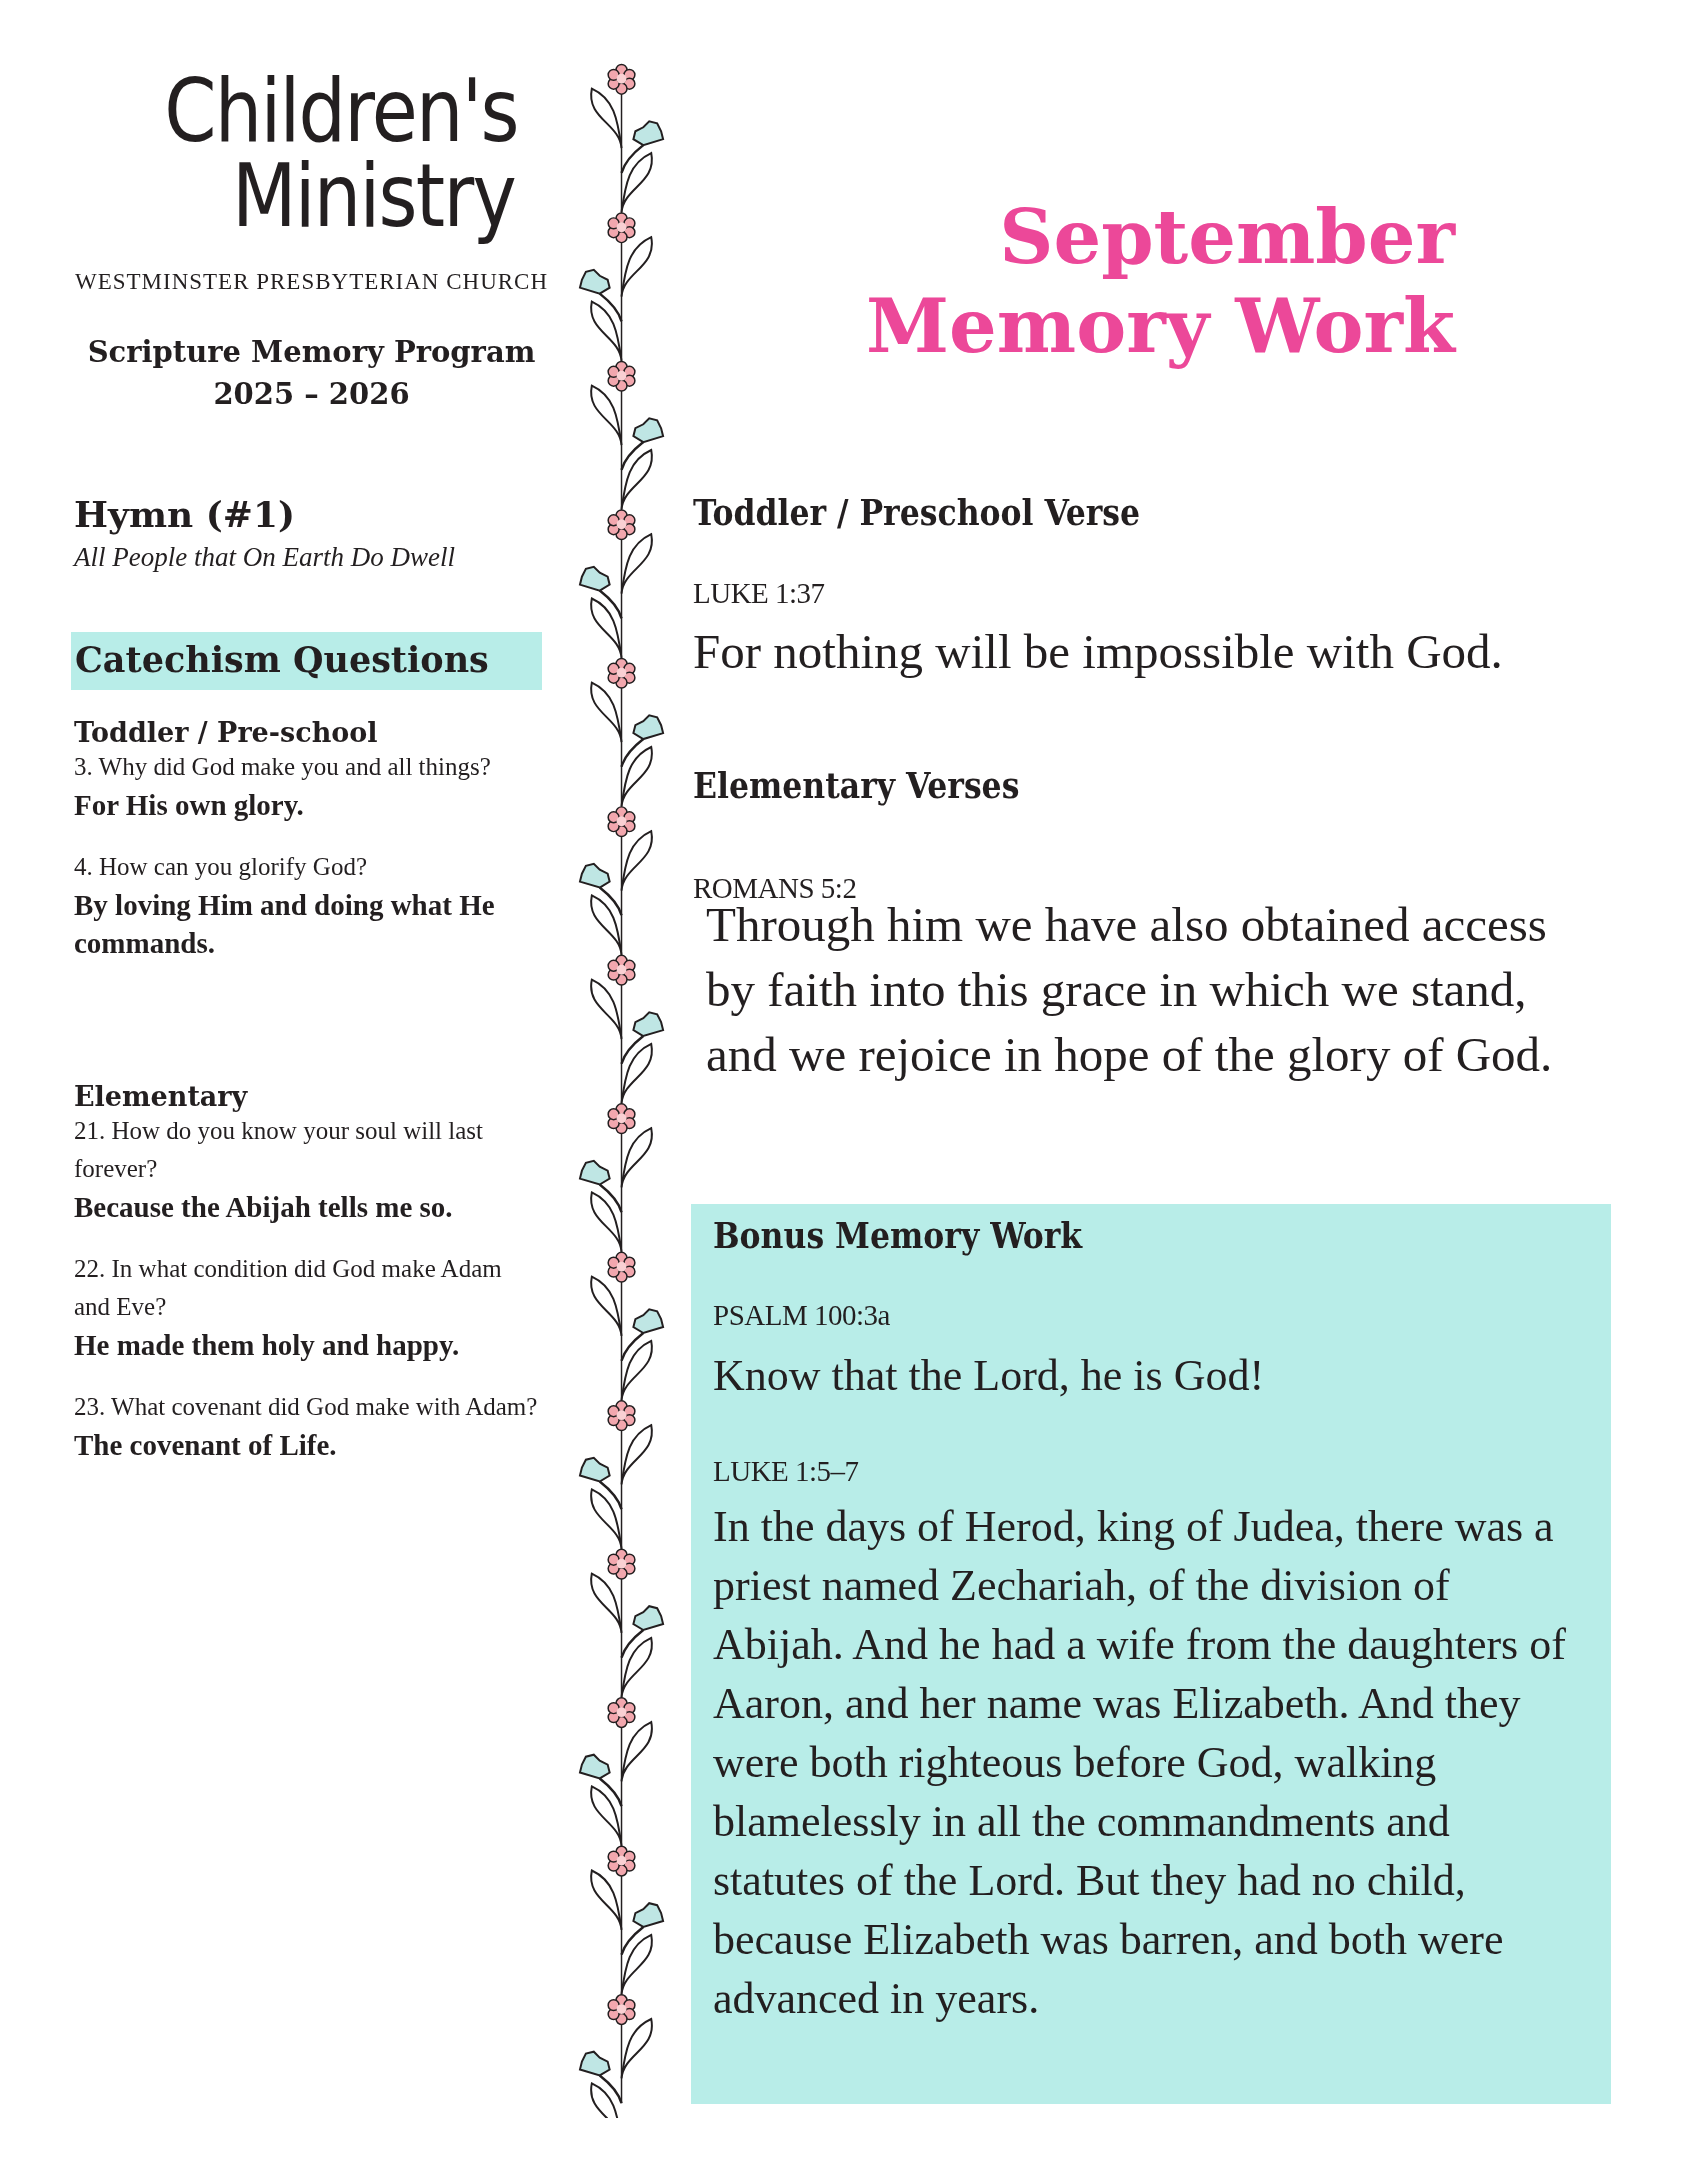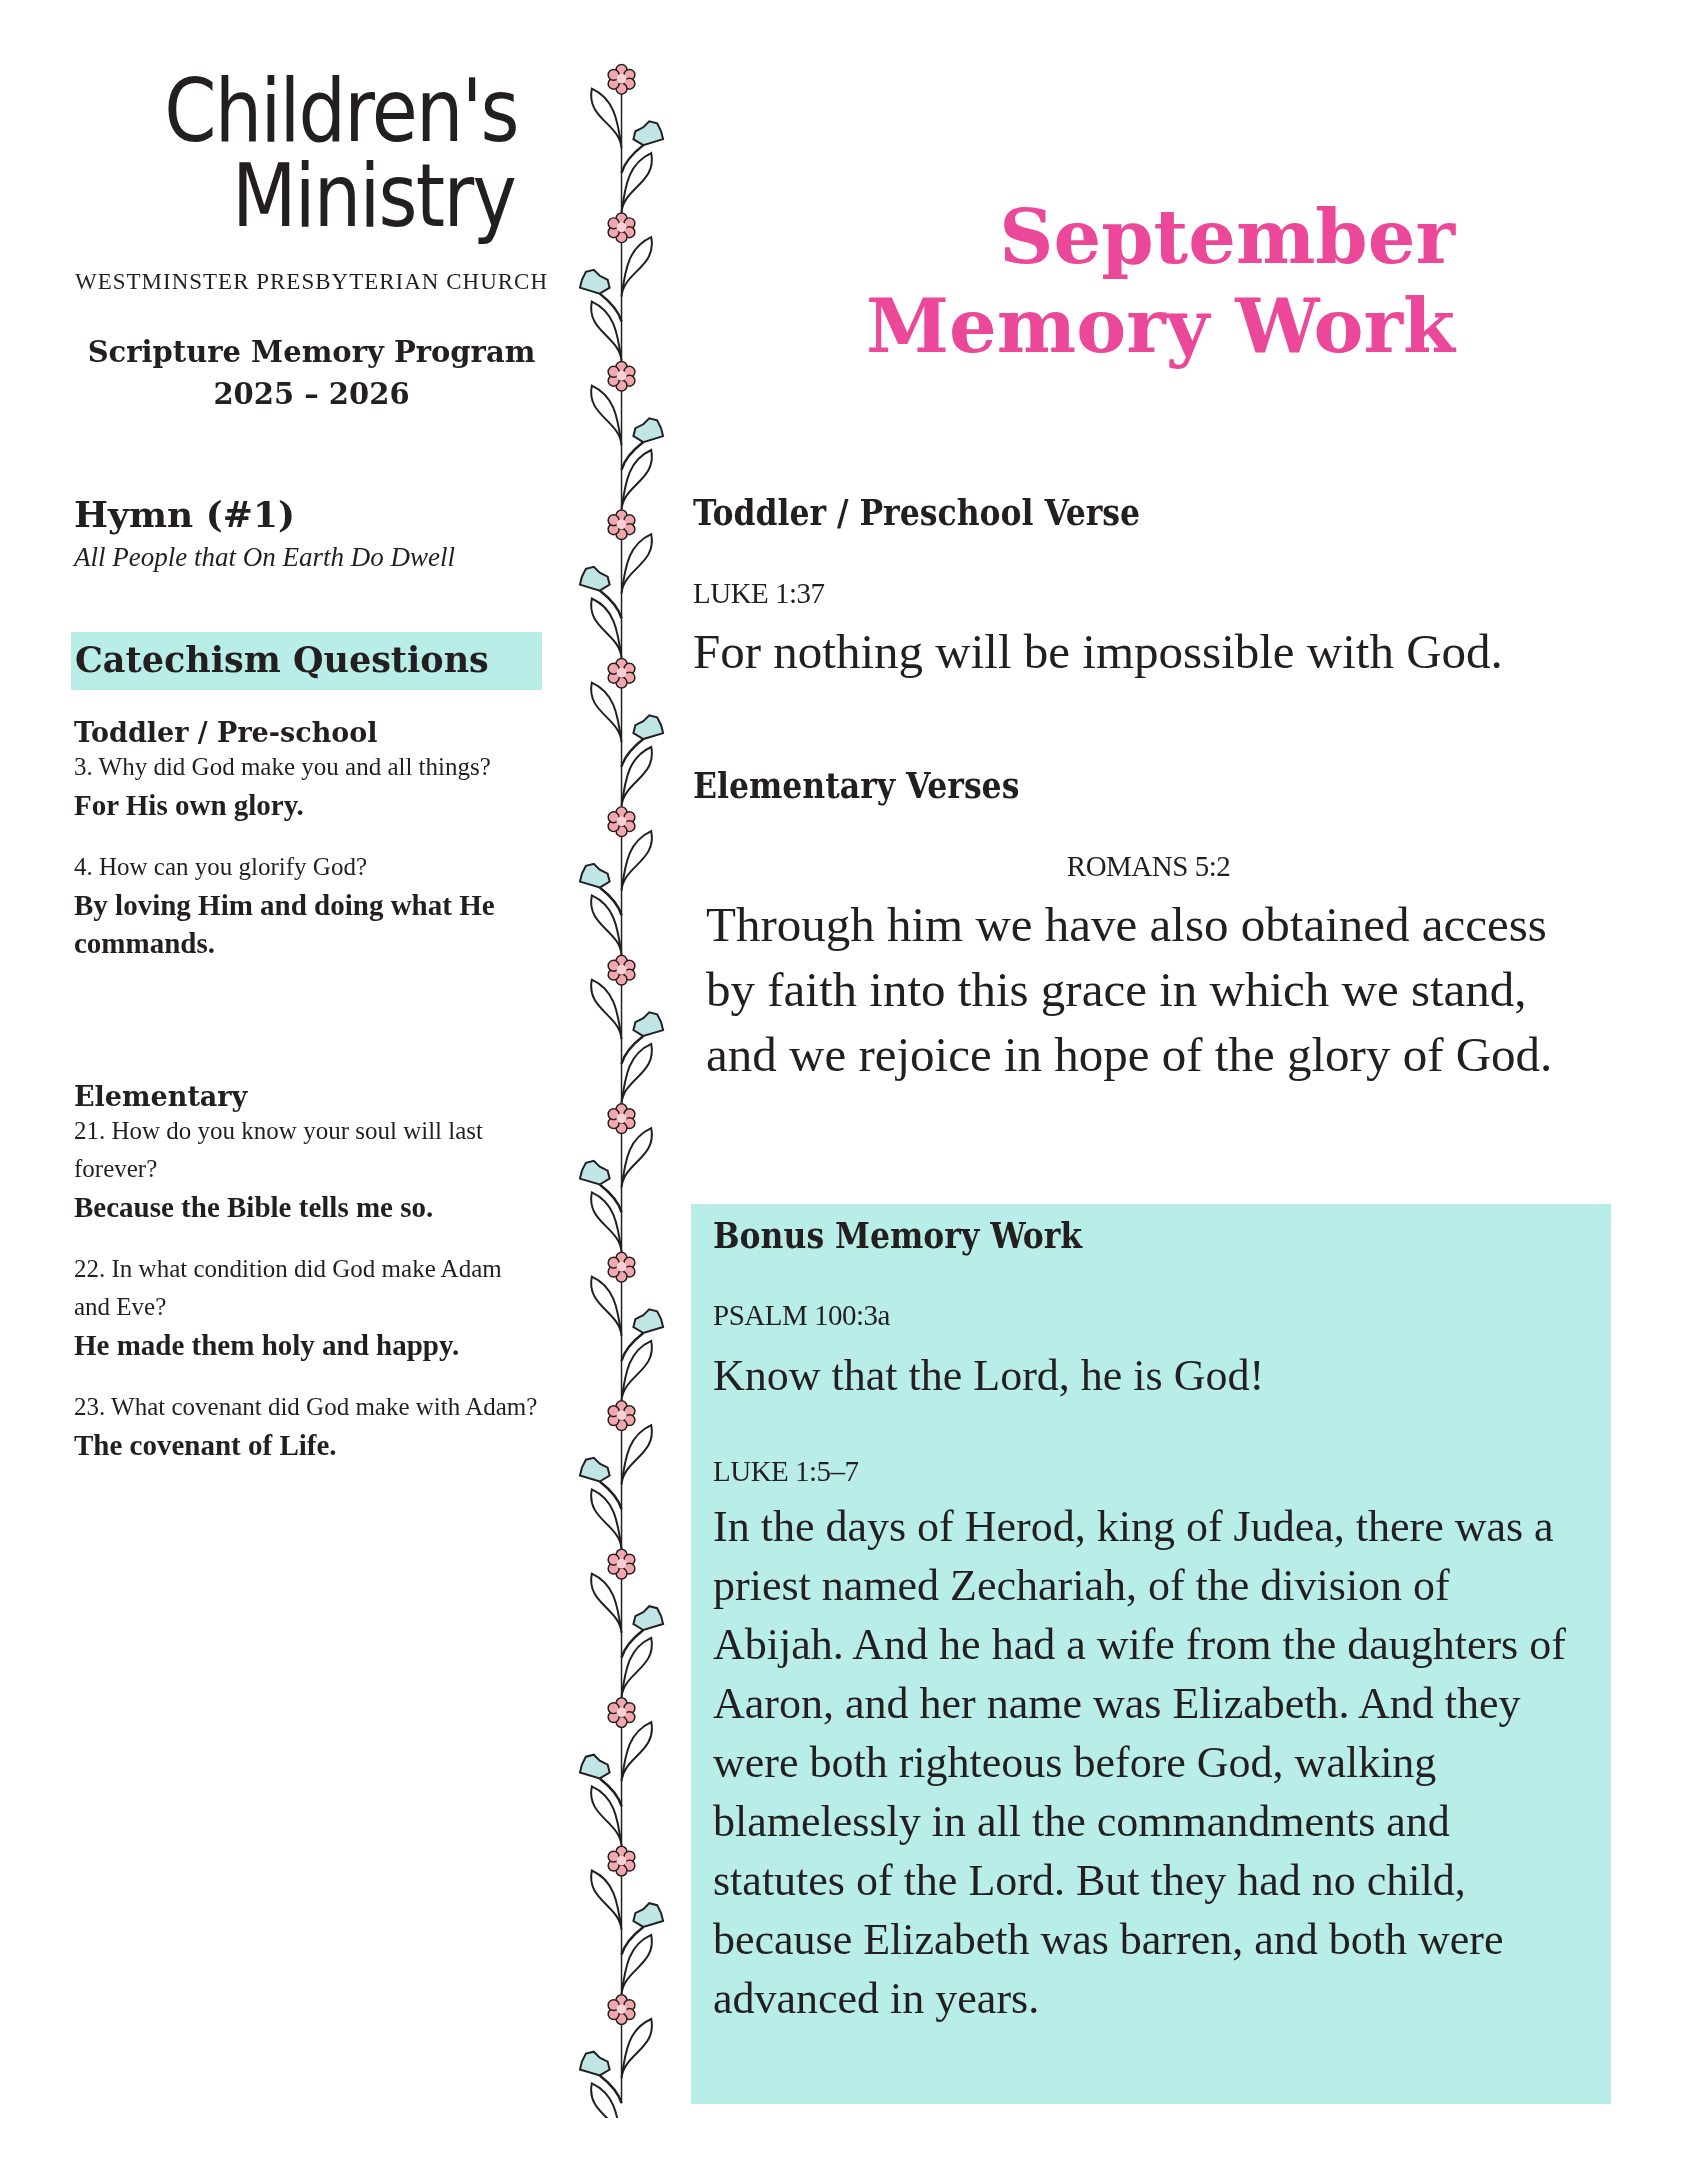--- a/index.html
+++ b/index.html
@@ -70,21 +70,21 @@
   <div class="qa">
     <div class="q">4. How can you glorify God?</div>
     <div class="a">By loving Him and doing what He commands.</div>
   </div>
 </div>
 
 <div class="abs lcol" style="top:1081px;">
   <div class="grp-head">Elementary</div>
   <div class="qa">
     <div class="q">21. How do you know your soul will last forever?</div>
-    <div class="a">Because the Bible tells me so.</div>
+    <div class="a">Because the Abijah tells me so.</div>
   </div>
   <div class="qa">
     <div class="q">22. In what condition did God make Adam and Eve?</div>
     <div class="a">He made them holy and happy.</div>
   </div>
   <div class="qa">
     <div class="q">23. What covenant did God make with Adam?</div>
     <div class="a">The covenant of Life.</div>
   </div>
 </div>
@@ -250,21 +250,21 @@
 <div id="title" class="abs">
   <div>September</div>
   <div>Memory Work</div>
 </div>
 
 <div class="abs rcol sec-head" style="top:492px;">Toddler / Preschool Verse</div>
 <div class="abs rcol ref" style="top:577px;">LUKE 1:37</div>
 <div class="abs rcol verse" style="top:619px;">For nothing will be impossible with God.</div>
 
 <div class="abs rcol sec-head" style="top:765px;">Elementary Verses</div>
-<div class="abs rcol ref" style="top:850px;text-align:center;">ROMANS 5:2</div>
+<div class="abs rcol ref" style="top:872px;">ROMANS 5:2</div>
 <div class="abs rcol verse" style="top:892px; width:891px;margin-left:13px;">Through him we have also obtained access by faith into this grace in which we stand, and we rejoice in hope of the glory of God.</div>
 
 <div id="bonus" class="abs"></div>
 <div class="abs bcol sec-head" style="top:1215px;">Bonus Memory Work</div>
 <div class="abs bcol ref" style="top:1299px;">PSALM 100:3a</div>
 <div class="abs bcol bverse" style="top:1346px;">Know that the Lord, he is God!</div>
 <div class="abs bcol ref" style="top:1455px;">LUKE 1:5–7</div>
 <div class="abs bcol bverse" style="top:1497px; width:871px;">In the days of Herod, king of Judea, there was a priest named Zechariah, of the division of Abijah. And he had a wife from the daughters of Aaron, and her name was Elizabeth. And they were both righteous before God, walking blamelessly in all the commandments and statutes of the Lord. But they had no child, because Elizabeth was barren, and both were advanced in years.</div>
 
 

